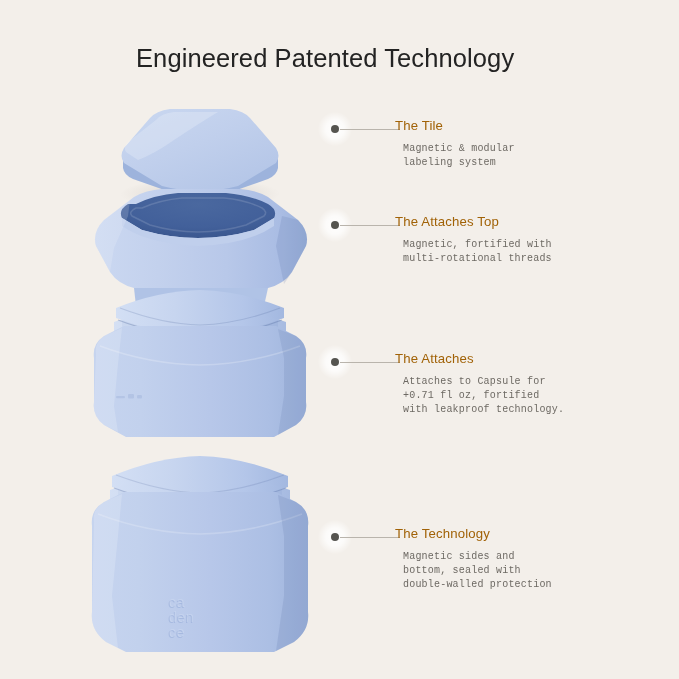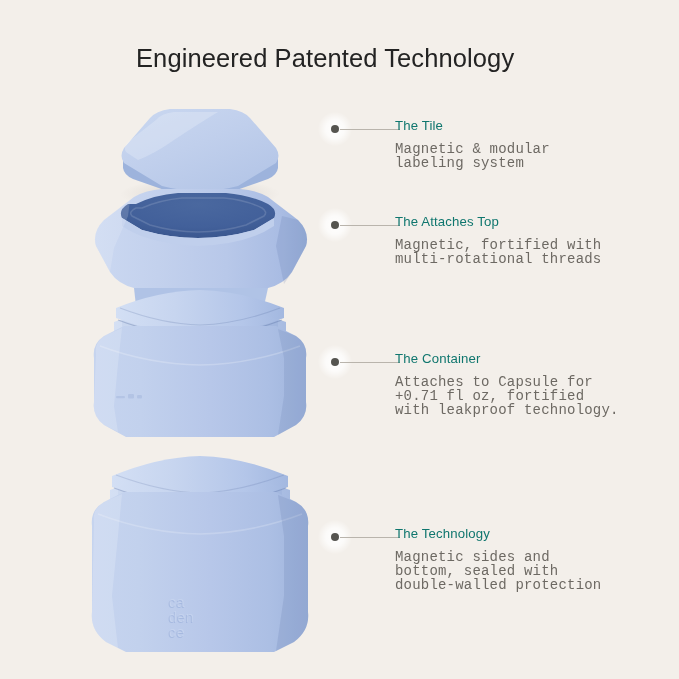--- a/index.html
+++ b/index.html
@@ -66,29 +66,29 @@
     height: 1px;
     background: #b9b4ac;
   }
   .callout-heading {
     position: absolute;
     left: 77px;
     top: 6px;
     font-size: 13.2px;
     font-weight: 400;
     letter-spacing: 0.15px;
-    color: #0f766e;
+    color: #a16207;
     white-space: nowrap;
   }
   .callout-body {
     position: absolute;
-    left: 77px;
+    left: 85px;
     top: 30px;
     font-family: "Liberation Mono", "DejaVu Sans Mono", monospace;
-    font-size: 14px;
+    font-size: 10px;
     line-height: 14.2px;
     letter-spacing: 0.2px;
     color: #6d6963;
     white-space: pre;
   }
 
   
   #product {
     position: absolute;
     left: 78px;
@@ -281,21 +281,21 @@
     <div class="callout-heading">The Attaches Top</div>
     <div class="callout-body">Magnetic, fortified with
 multi-rotational threads</div>
   </div>
 
   <div class="callout" style="left:318px; top:345px;">
     <div class="callout-marker">
       <div class="callout-dot"></div>
     </div>
     <div class="callout-line"></div>
-    <div class="callout-heading">The Container</div>
+    <div class="callout-heading">The Attaches</div>
     <div class="callout-body">Attaches to Capsule for
 +0.71 fl oz, fortified
 with leakproof technology.</div>
   </div>
 
   <div class="callout" style="left:318px; top:520px;">
     <div class="callout-marker">
       <div class="callout-dot"></div>
     </div>
     <div class="callout-line"></div>

